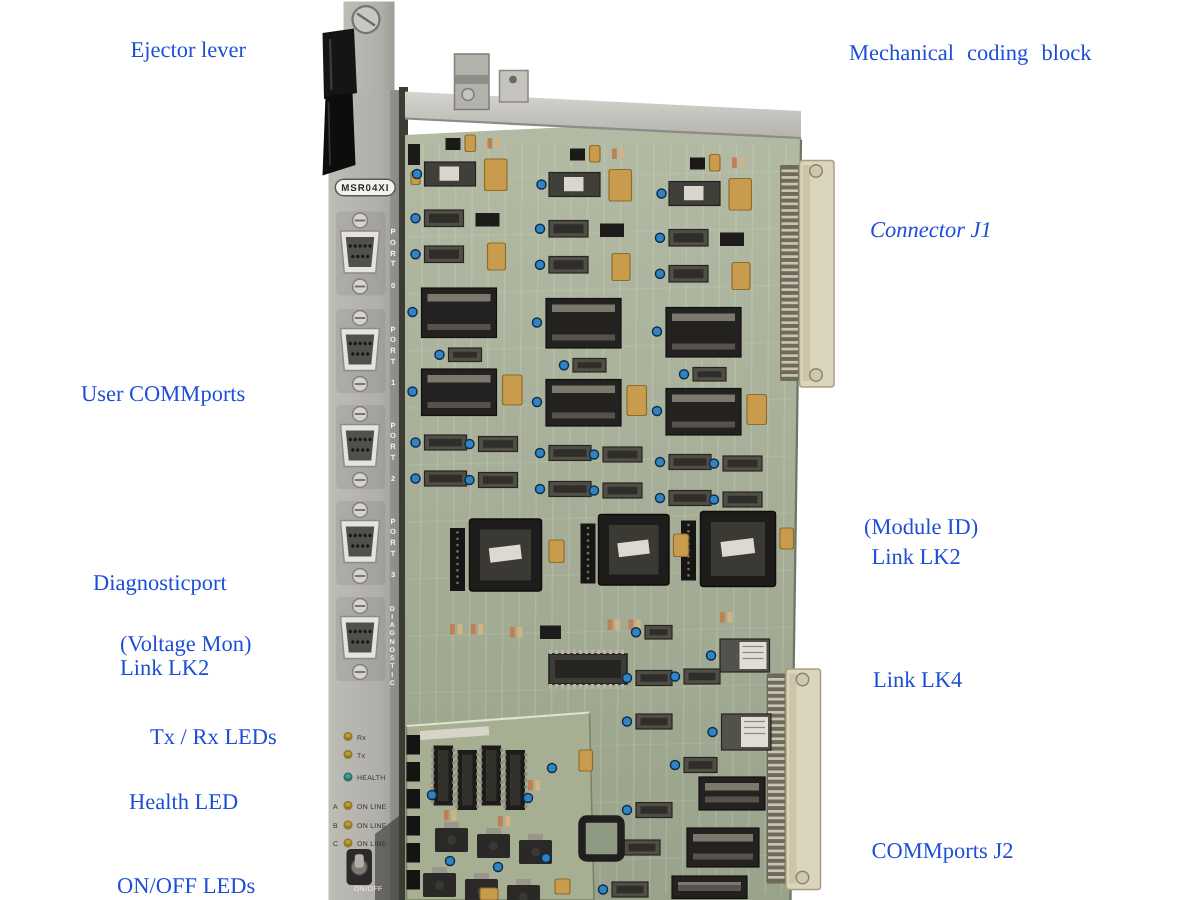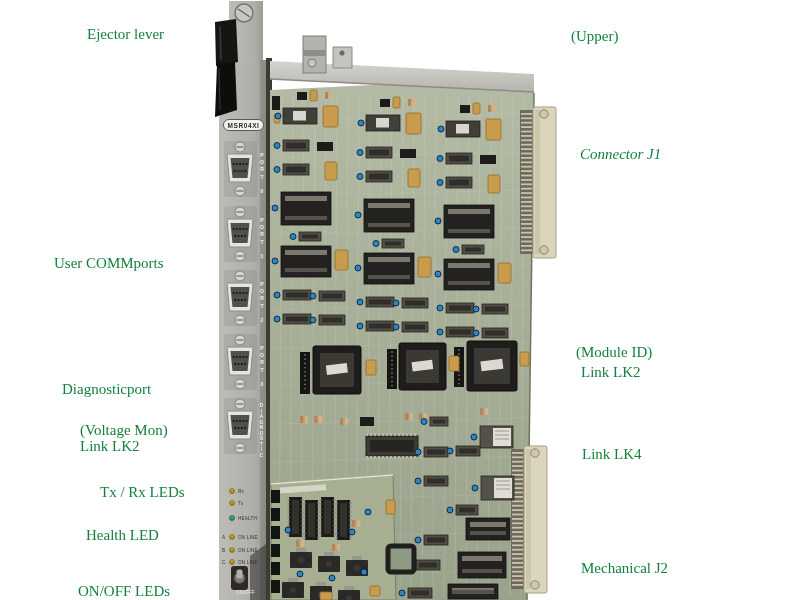--- a/index.html
+++ b/index.html
@@ -1,18 +1,18 @@
 <!DOCTYPE html>
 <html><head>
 <meta charset="utf-8">
 <style>
   html,body{margin:0;padding:0;background:#ffffff;}
   .stage{position:relative;width:800px;height:600px;background:#ffffff;overflow:hidden;}
   
-  .ann{position:absolute;font:15px "Liberation Serif", serif;color:#15803d;white-space:nowrap;}
+  .ann{position:absolute;font:15px "Liberation Serif", serif;color:#1d4ed8;white-space:nowrap;}
   .ann .ind{padding-left:5px;}
   #ann-ejector{left:87px;top:26px;}
   #ann-mech{left:566px;top:26px;line-height:21px;}
   #ann-mech .l1{word-spacing:5px;}
   #ann-j1{left:580px;top:146px;font-style:italic;}
   #ann-comm{left:54px;top:227px;margin-top:28px;}
   #ann-moduleid{left:576px;top:342px;line-height:20px;}
   #ann-diag{left:62px;top:381px;}
   #ann-vmon{left:80px;top:422px;line-height:16px;text-align:left;width:93px;}
   #ann-lk4{left:582px;top:446px;}
@@ -721,31 +721,31 @@
   <div class="led-row" id="led-5">
     <span class="led-prefix">C</span>
     <span class="led-dot"></span>
     <span class="led-label">ON LINE</span>
   </div>
   <div class="onoff">ON/OFF</div>
 
   
   <div class="ann" id="ann-ejector">Ejector lever</div>
   <div class="ann" id="ann-mech">
-    <div class="ind">(Upper)</div>
+    <div class="l1">Mechanical coding block</div>
   </div>
   <div class="ann" id="ann-j1">Connector J1</div>
   <div class="ann" id="ann-comm">User COMMports</div>
   <div class="ann" id="ann-moduleid">
     <div>(Module ID)</div>
     <div class="ind">Link LK2</div>
   </div>
   <div class="ann" id="ann-diag">Diagnosticport</div>
   <div class="ann" id="ann-vmon">
     <div>(Voltage Mon)</div>
     <div>Link LK2</div>
   </div>
   <div class="ann" id="ann-lk4">Link LK4</div>
   <div class="ann" id="ann-txrx">Tx / Rx LEDs</div>
   <div class="ann" id="ann-health">Health LED</div>
   <div class="ann" id="ann-onoffl">ON/OFF LEDs</div>
-  <div class="ann" id="ann-j2">Mechanical J2</div>
+  <div class="ann" id="ann-j2">COMMports J2</div>
 </div>
 
 </body></html>

